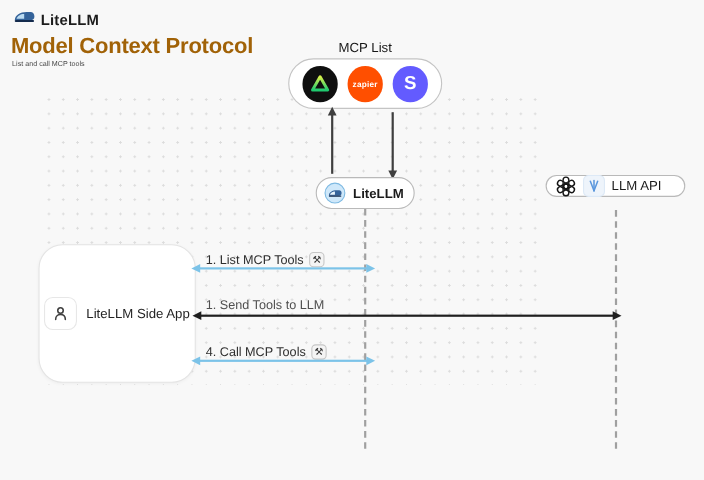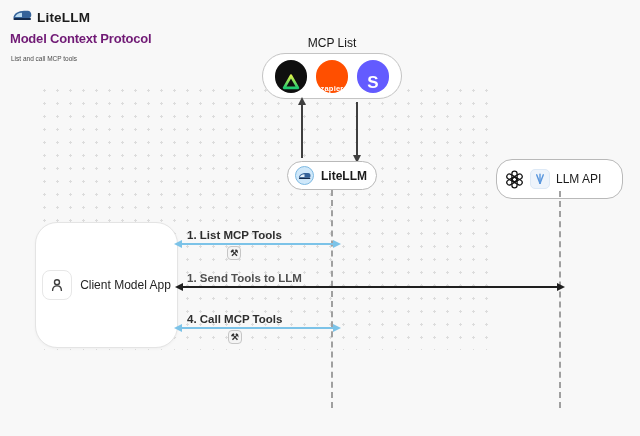--- a/index.html
+++ b/index.html
@@ -7,40 +7,40 @@
   body { font-family:"Liberation Sans", sans-serif; background:#f8f8f8; overflow:hidden; }
   .canvas { position:relative; width:640px; height:436px; background:#f8f8f8; }
 
   .dot-grid { position:absolute; left:38px; top:84px; width:455px; height:266px;
     background-image:radial-gradient(#dcdcdc 1px, transparent 1.1px);
     background-size:13px 13px; pointer-events:none; }
 
   
   .brand-row { position:absolute; left:12px; top:8px; display:flex; align-items:center; gap:5px; }
   .brand-text { font-size:13.5px; font-weight:700; color:#1c1c1c; letter-spacing:.2px; }
-  .page-title { position:absolute; left:10px; top:31px; font-size:13px; font-weight:700; color:#701a75; letter-spacing:-.2px; }
+  .page-title { position:absolute; left:10px; top:31px; font-size:20px; font-weight:700; color:#a16207; letter-spacing:-.2px; }
   .page-subtitle { position:absolute; left:11px; top:55px; font-size:6.5px; color:#4a4a4a; }
 
   
   .mcp-label { position:absolute; left:262px; top:36px; width:140px; text-align:center;
     font-size:12px; font-weight:500; color:#161616; }
   .mcp-box { position:absolute; left:262px; top:53px; width:140px; height:46px; background:#fff;
     border:1.5px solid #c4c4c4; border-radius:23px; display:flex; align-items:center; justify-content:center; gap:9px; }
-  .tool-tile { width:32px; height:33px; border-radius:16px; display:flex; align-items:flex-end; justify-content:center; }
+  .tool-tile { width:32px; height:33px; border-radius:16px; display:flex; align-items:center; justify-content:center; }
   .tile-dark { background:#0f0f0f; }
   .tile-zapier { background:#ff4f00; }
   .tile-stripe { background:#635bff; }
   .zapier-word { color:#fff; font-size:7.5px; font-weight:700; letter-spacing:.2px; }
   .stripe-s { color:#fff; font-size:17px; font-weight:700; }
 
   
   .pill { position:absolute; background:#fff; border:1.5px solid #b9b9b9; border-radius:16px;
     display:flex; align-items:center; }
   .pill-litellm { left:287px; top:161px; width:90px; height:29px; gap:7px; padding-left:7px; border-radius:15px; }
-  .pill-llmapi { left:496px; top:159px; width:127px; height:40px; gap:6px; padding-left:8px; }
+  .pill-llmapi { left:496px; top:159px; width:127px; height:20px; gap:6px; padding-left:8px; }
   .pill-label { font-size:12px; font-weight:600; color:#1b1b1b; }
   .pill-label-light { font-size:12px; font-weight:500; color:#1b1b1b; }
   .litellm-circle { width:19px; height:19px; border-radius:50%; background:#cfe8fa; border:1px solid #7db9e2;
     display:flex; align-items:center; justify-content:center; }
   .blue-sq { width:20px; height:20px; border-radius:5px; background:#eef4fb; border:1px solid #dde9f6;
     display:flex; align-items:center; justify-content:center; }
 
   
   .client-box { position:absolute; left:35px; top:222px; width:143px; height:126px; background:#fff;
     border:1.5px solid #e4e4e4; border-radius:22px; box-shadow:0 1px 3px rgba(0,0,0,.04);
@@ -69,22 +69,22 @@
     border-top:4px solid transparent; border-bottom:4px solid transparent; border-right:8px solid currentColor; }
   .h-arrow::after { content:""; position:absolute; right:-7px; top:-3px;
     border-top:4px solid transparent; border-bottom:4px solid transparent; border-left:8px solid currentColor; }
   .h-blue { background:#7cc3e8; color:#7cc3e8; }
   .h-dark { background:#1f1f1f; color:#1f1f1f; }
   .arrow-1 { left:181px; top:243px; width:153px; }
   .arrow-2 { left:182px; top:286px; width:376px; }
   .arrow-3 { left:181px; top:327px; width:153px; }
 
   
-  .flow-label { position:absolute; display:flex; align-items:center; gap:5px;
-    font-size:11.5px; color:#2e2e2e; font-weight:700;flex-direction:column; }
+  .flow-label { position:absolute; display:flex; align-items:flex-end; gap:5px;
+    font-size:11.5px; color:#2e2e2e; font-weight:400; }
   .flow-label-1 { left:187px; top:229px; }
   .flow-label-2 { left:187px; top:272px; color:#4f4f4f; }
   .flow-label-3 { left:187px; top:313px; }
   .tool-badge { display:inline-flex; align-items:center; justify-content:center; width:14px; height:14px;
     border-radius:4px; border:1px solid #c6c6c6; background:#f4f4f4; font-size:9px; color:#333; line-height:1; }
 </style>
 </head>
 <body>
 
 <div class="canvas">
@@ -170,21 +170,21 @@
 
   <div class="client-box">
     <span class="client-icon-sq">
       <svg width="16" height="16" viewBox="0 0 16 16">
         <g stroke="#3f3f3f" stroke-width="1.4" fill="none" stroke-linecap="round">
           <circle cx="8" cy="5.3" r="2.5"></circle>
           <path d="M3.6 13.4 C3.6 10.4 5.6 8.9 8 8.9 C10.4 8.9 12.4 10.4 12.4 13.4"></path>
         </g>
       </svg>
     </span>
-    <span class="client-label">Client Model App</span>
+    <span class="client-label">LiteLLM Side App</span>
   </div>
 
   <div class="flow-label flow-label-1">
     <span>1. List MCP Tools</span>
     <span class="tool-badge">
         <span>⚒</span>
       </span>
   </div>
   <div class="h-arrow h-blue arrow-1"></div>
 

